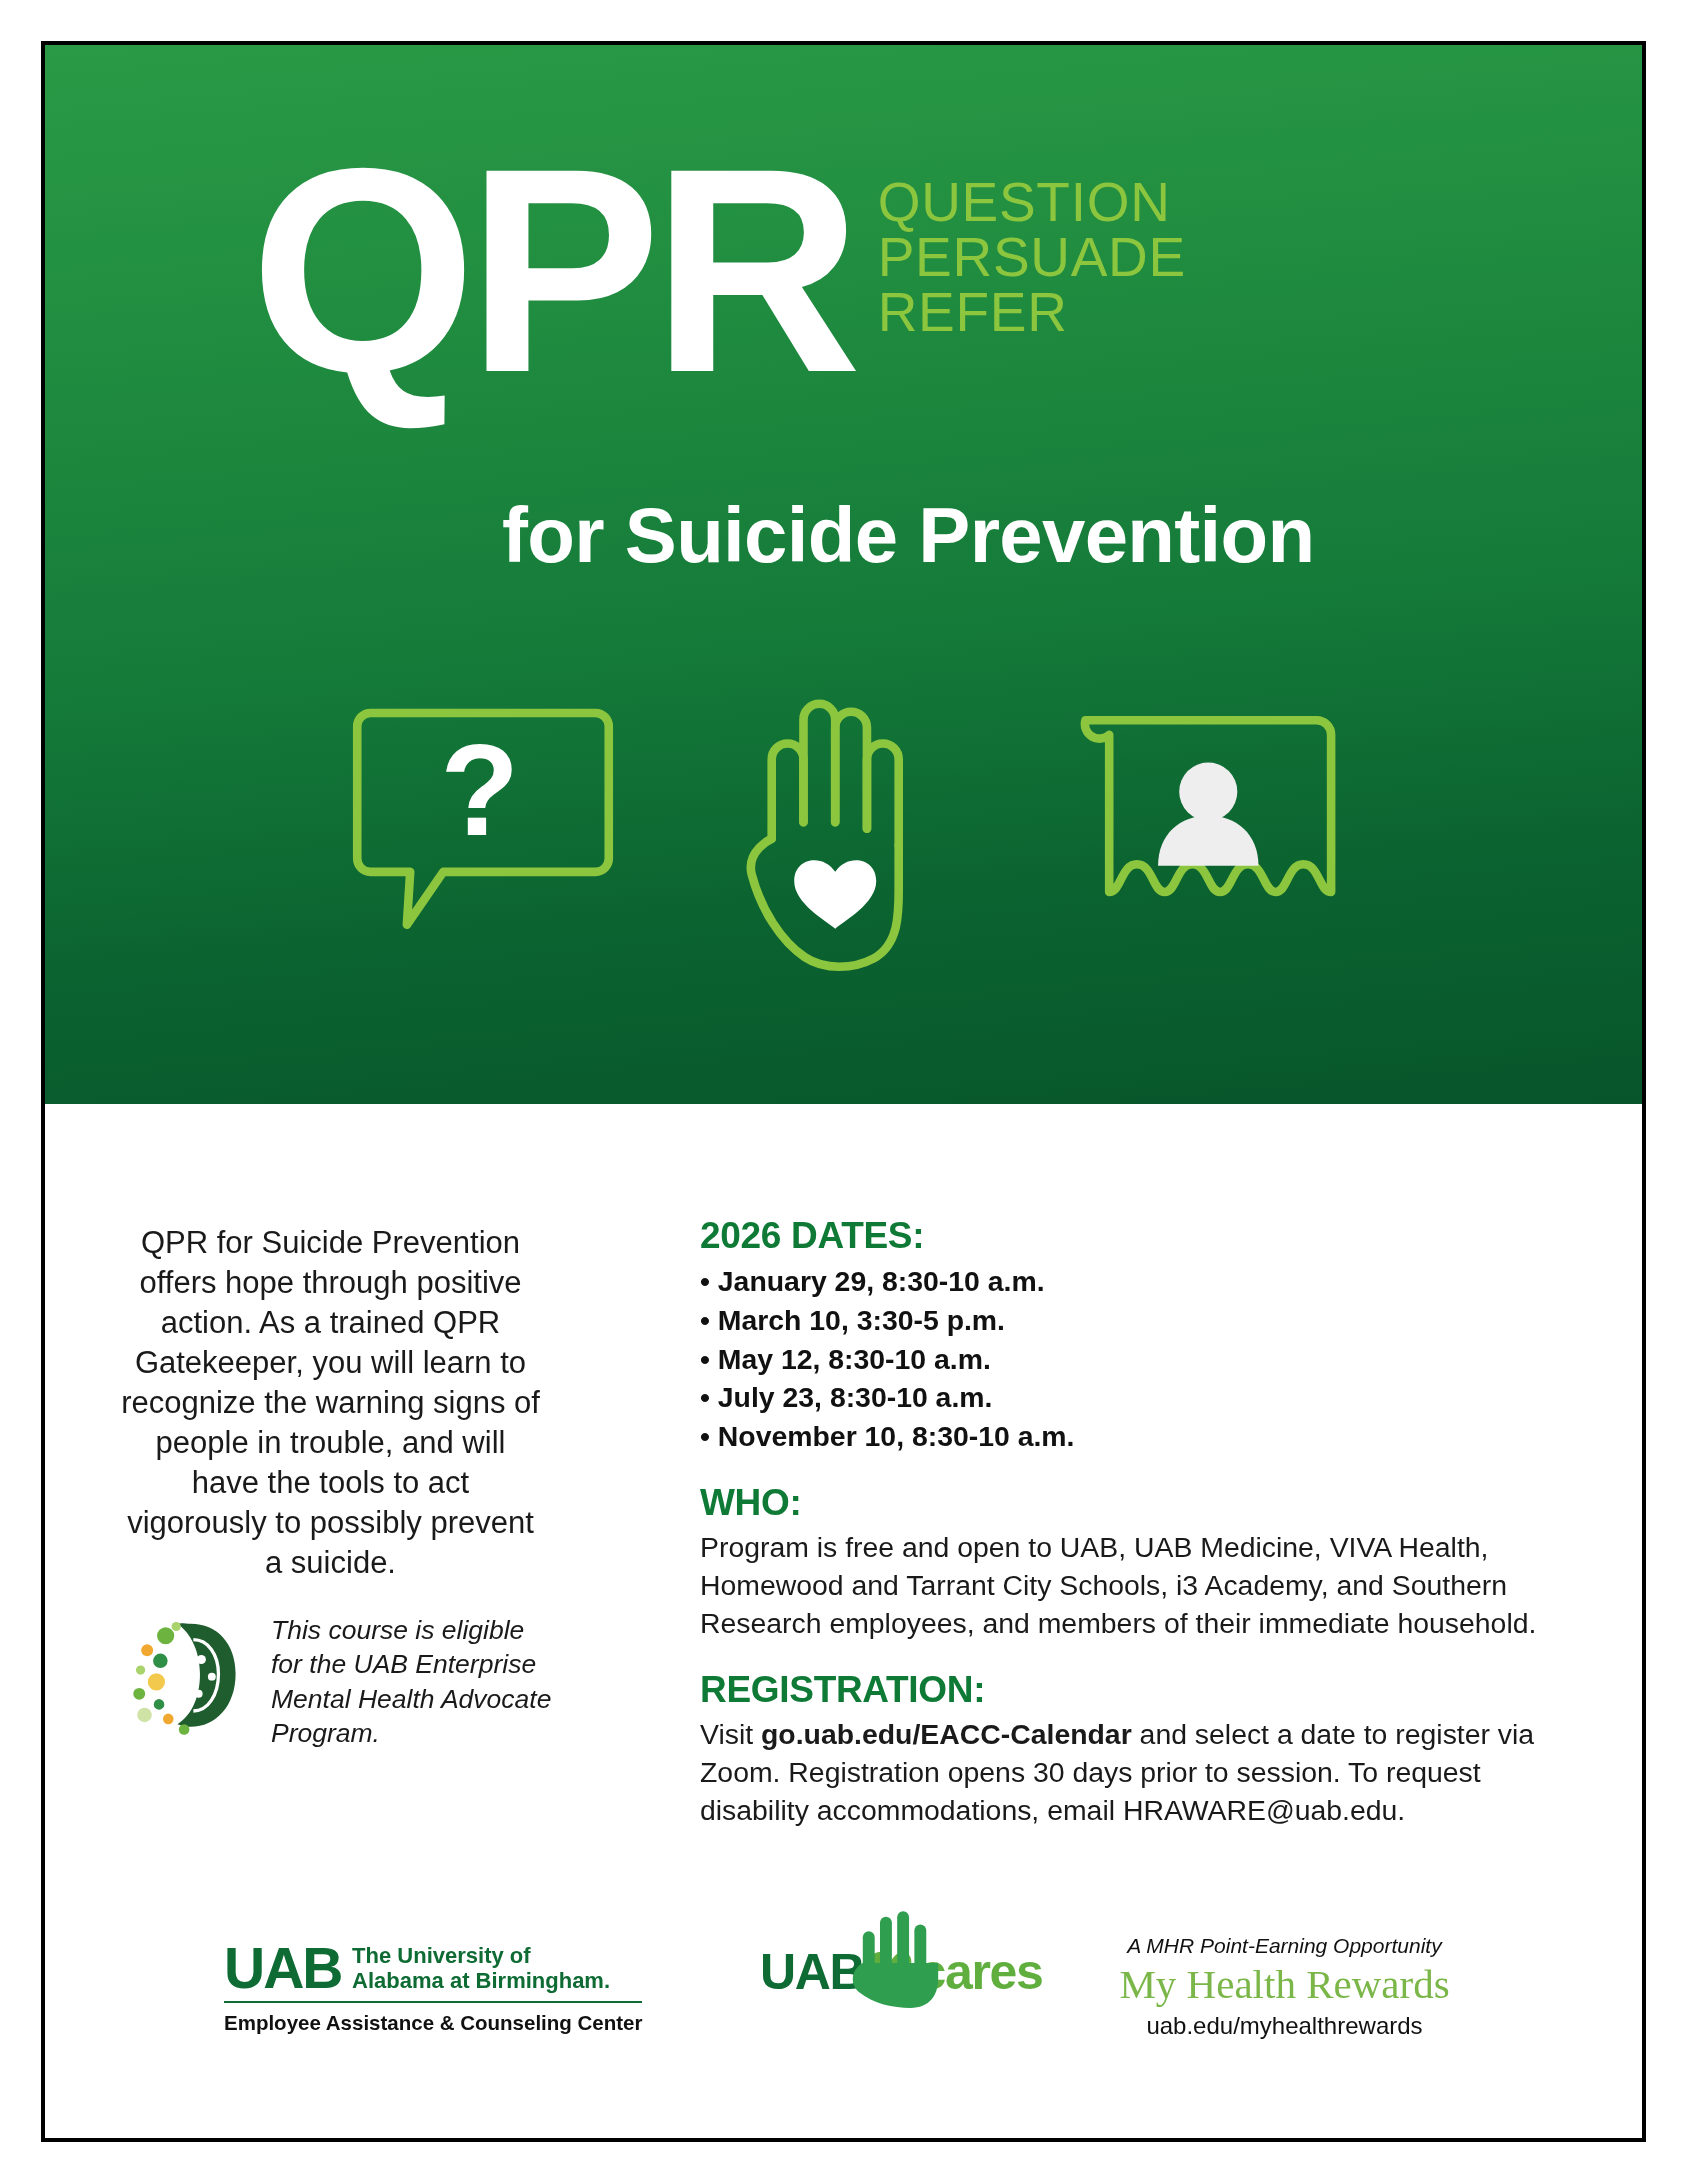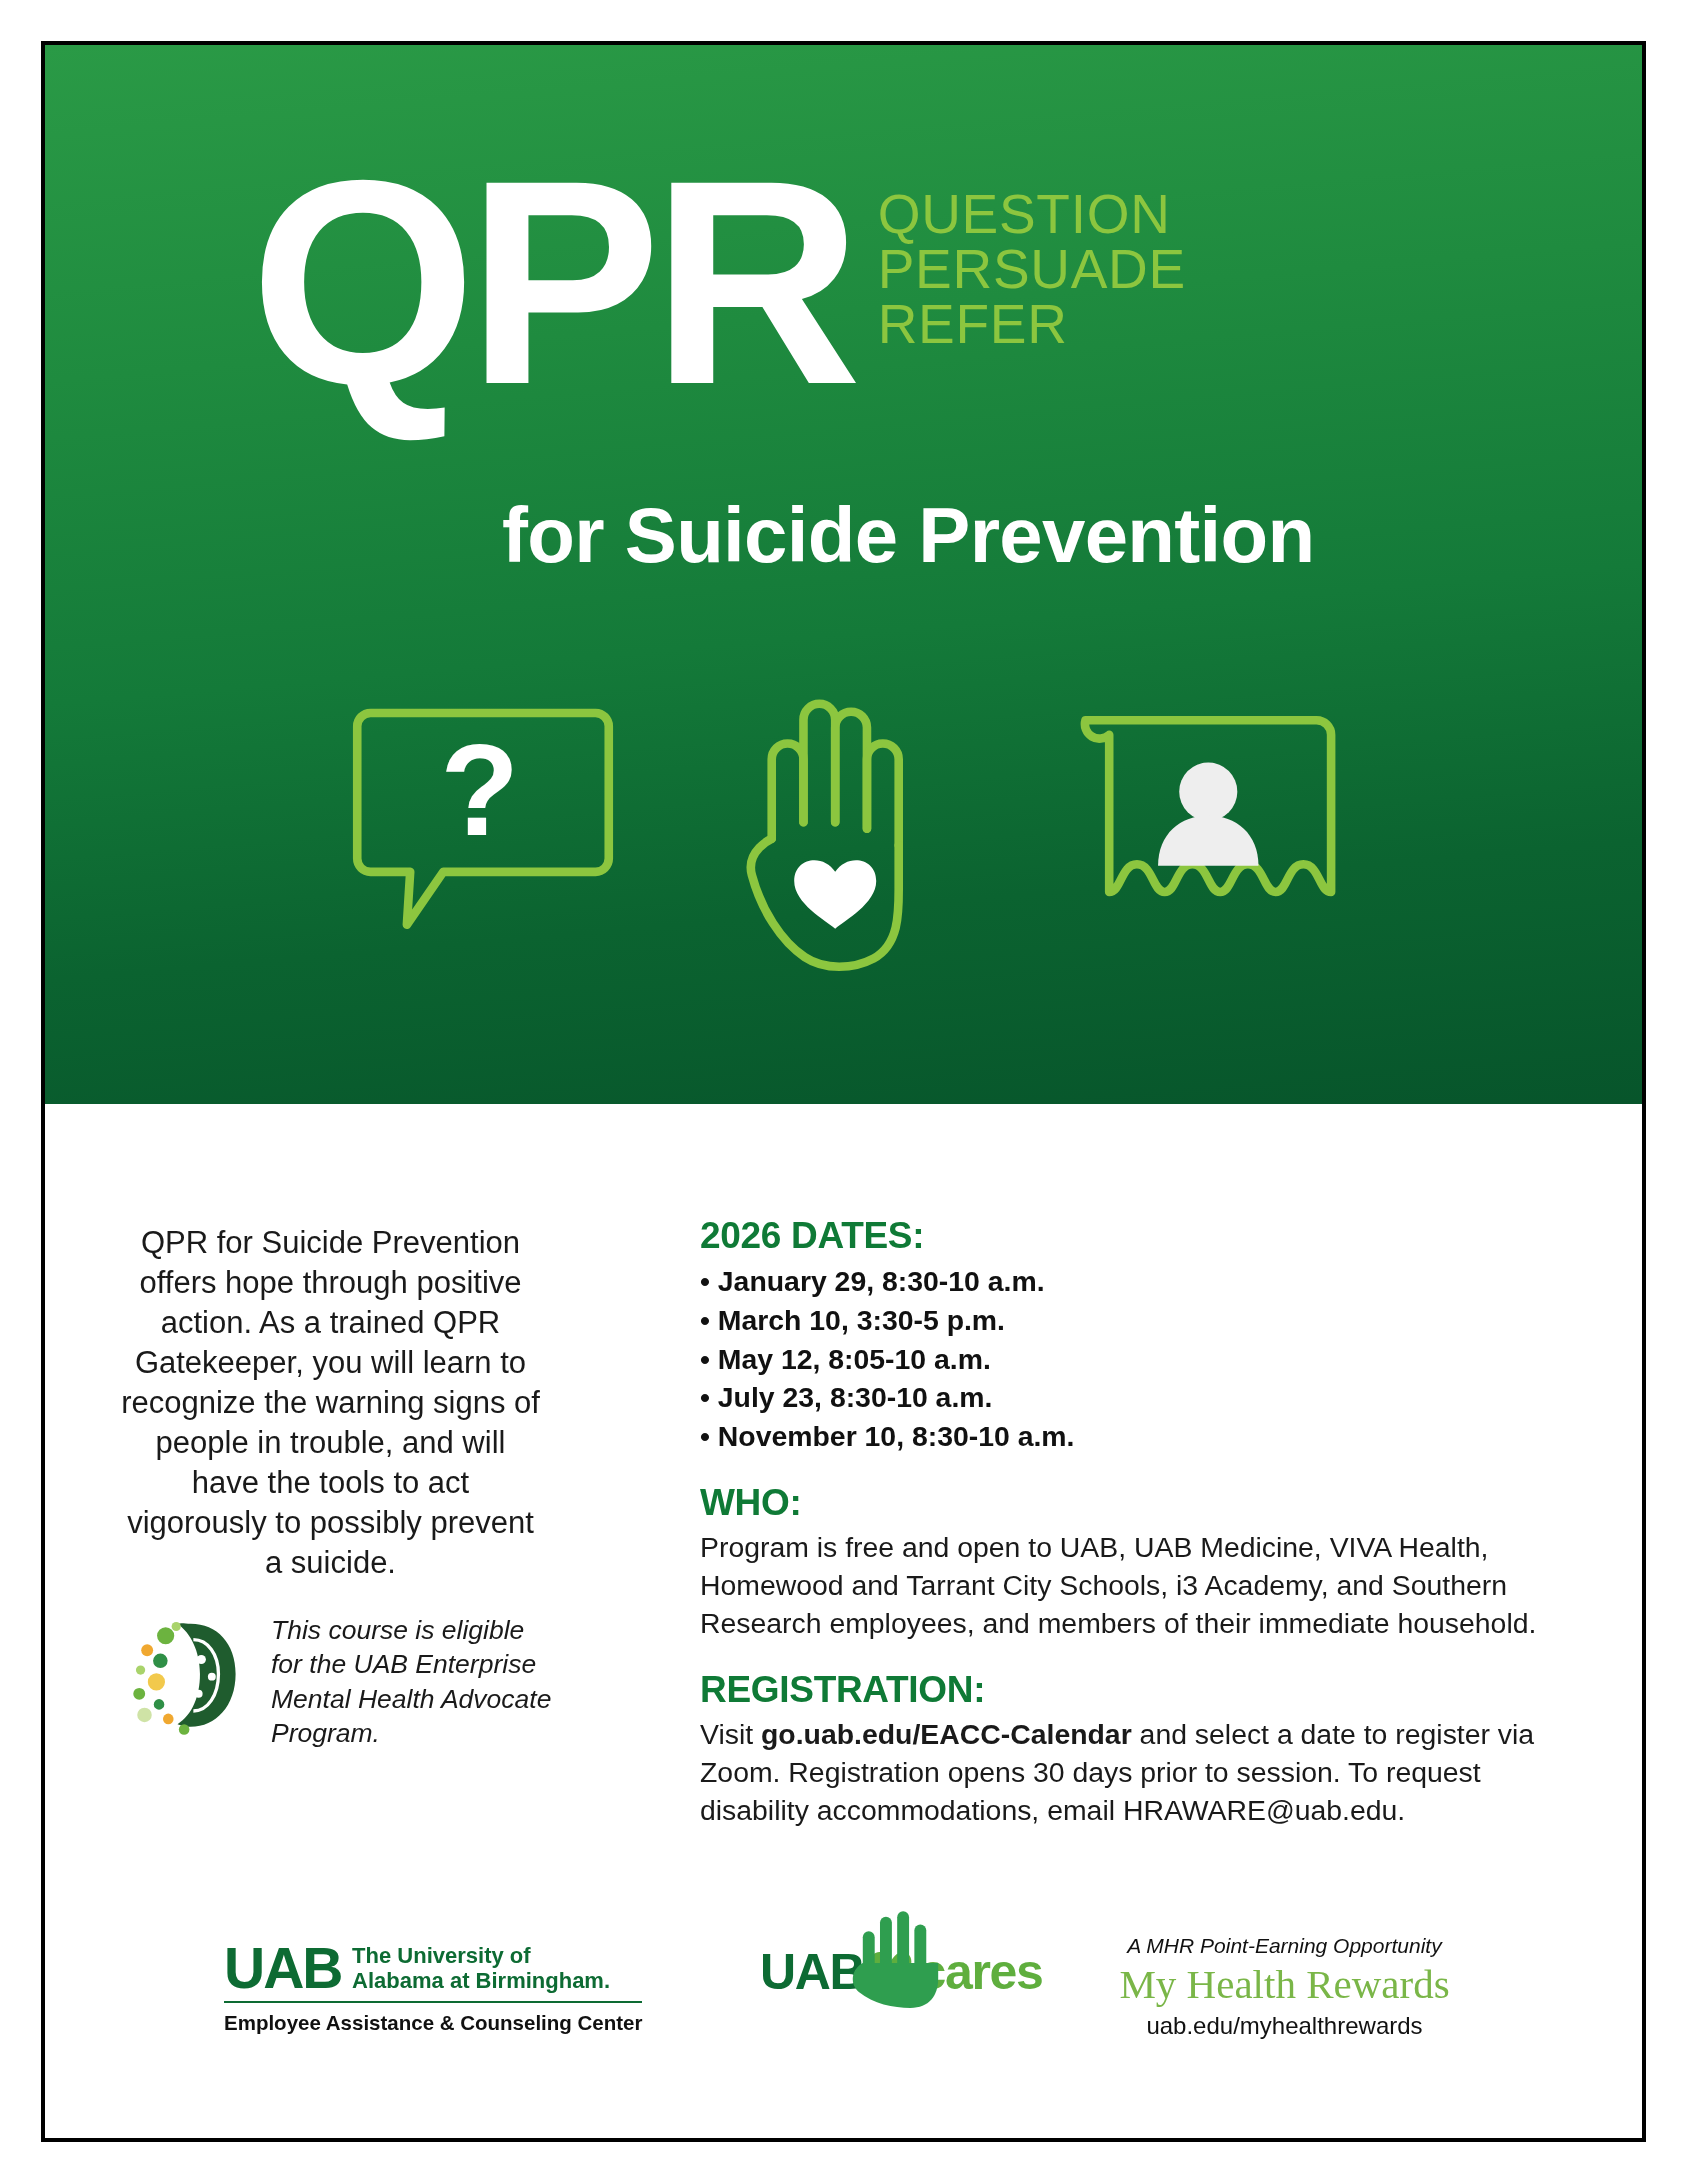--- a/index.html
+++ b/index.html
@@ -35,21 +35,21 @@
     overflow: hidden;
   }
   .hero-inner {
     position: absolute;
     left: 0; right: 0; top: 0; bottom: 0;
   }
 
   .qpr-block {
     position: absolute;
     left: 205px;
-    top: 119px;
+    top: 107px;
     display: flex;
     align-items: flex-start;
   }
   .qpr-letters {
     font-family: "Liberation Sans", sans-serif;
     font-weight: bold;
     font-size: 291px;
     line-height: 0.82;
     letter-spacing: -9.3px;
     color: #ffffff;
@@ -351,21 +351,21 @@
     </div>
 
     <div class="col-right">
 
       <div class="dates-wrap">
         <div class="dates-col-a">
           <div class="h-green">2026 DATES:</div>
           <ul class="bullets">
             <li>January 29, 8:30-10 a.m.</li>
             <li>March 10, 3:30-5 p.m.</li>
-            <li>May 12, 8:05-10 a.m.</li>
+            <li>May 12, 8:30-10 a.m.</li>
             <li>July 23, 8:30-10 a.m.</li>
             <li>November 10, 8:30-10 a.m.</li>
           </ul>
         </div>
       </div>
 
       <div class="section">
         <div class="h-green">WHO:</div>
         <div class="para">Program is free and open to UAB, UAB Medicine, VIVA Health, Homewood and Tarrant City Schools, i3 Academy, and Southern Research employees, and members of their immediate household.</div>
       </div>

